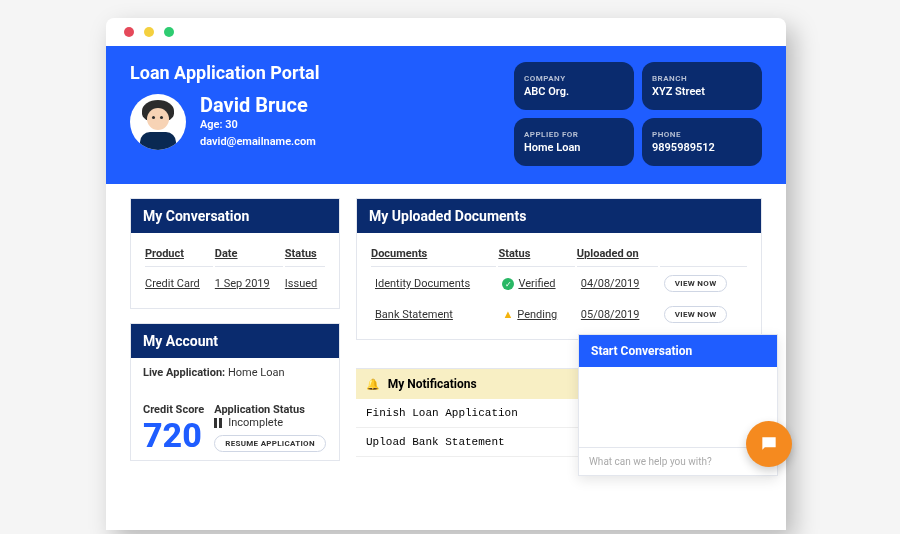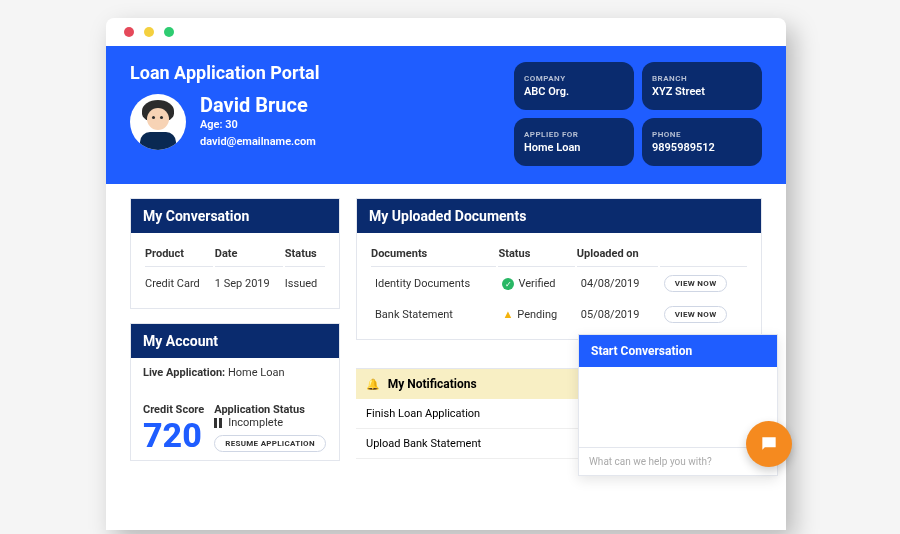--- a/index.html
+++ b/index.html
@@ -35,21 +35,21 @@
   .tiles { display:grid; grid-template-columns:repeat(2,120px); gap:8px; }
   .tile { background:#0a2b6e; border-radius:12px; padding:12px 10px; }
   .tile .label{ font-size:8px; letter-spacing:.5px; opacity:.7; font-weight:600; }
   .tile .value{ font-size:11px; font-weight:600; margin-top:2px; }
   .body-area { position:relative; padding: 14px 24px; display:flex; gap:16px; }
   .col { display:flex; flex-direction:column; gap:14px; }
   .col.left { width:210px; } .col.right{ flex:1; position:relative; }
   .panel { border:1px solid #e3e6ed; background:#fff; }
   .panel-hd { background:#0a2b6e; color:#fff; font-size:14px; font-weight:700; padding:9px 12px; }
   .panel-body { padding:8px 12px; font-size:11px; color:#333; }
-  .tbl { width:100%; font-size:11px; }
+  .tbl { width:100%; font-size:11px;text-decoration:underline; }
   .tbl th { text-align:left; font-weight:700; padding:4px 0 6px 0; border-bottom:1px solid #e3e6ed; }
   .tbl td { padding:8px 0; }
   .live { font-size:11px; font-weight:700; margin-bottom:24px; }
   .live .val{ font-weight:400; }
   .acct-row { display:flex; gap:10px; }
   .score-lbl { font-size:11px; font-weight:700; }
   .score { font-size:34px; font-weight:800; color:#1f5dff; line-height:1; margin-top:2px;}
   .status-lbl { font-size:11px; font-weight:700; }
   .status-val { font-size:11px; display:flex; align-items:center; gap:4px; margin-bottom:6px;}
   .pause-icon { display:inline-flex; width:10px; height:10px; gap:2px; }
@@ -61,21 +61,21 @@
   .docs td { padding:6px 4px; }
   .verified-icon { display:inline-flex; width:12px; height:12px; background:#29b765; border-radius:50%; align-items:center; justify-content:center; color:#fff; font-size:8px; margin-right:4px;}
   .pending-icon { display:inline-block; color:#f4b30d; font-size:11px; margin-right:4px;}
   .notif { margin-top:14px; }
   .notif-hd {
     background:#f8efc4; font-size:12px; font-weight:700; padding:8px 10px;
     display:flex; align-items:center; gap:8px; border-top:1px solid #e3e6ed; position:relative;
   }
   .bell-icon { font-size:11px; }
   .notif-close { margin-left:auto; font-size:12px; color:#888; cursor:pointer; }
-  .notif-item { display:flex; justify-content:space-between; font-size:11px; padding:8px 10px; border-bottom:1px solid #eee; }
+  .notif-item { display:flex; justify-content:space-between; font-size:11px; padding:8px 10px; border-bottom:1px solid #eee;font-family:Liberation Mono, monospace; }
   .chat {
     position:absolute; right:-16px; top:136px; width:200px; background:#fff; border:1px solid #e3e6ed;
     box-shadow:0 4px 12px rgba(0,0,0,.1); z-index:5;
   }
   .chat-hd { background:#1f5dff; color:#fff; font-size:12px; font-weight:700; padding:9px 12px; }
   .chat-body { height:80px; }
   .chat-input { border-top:1px solid #e3e6ed; color:#aaa; font-size:10px; padding:8px 10px; }
   .fab {
     position:absolute; right:-30px; bottom:-6px; width:46px; height:46px; border-radius:50%;
     background:#f58a1f; display:flex; align-items:center; justify-content:center; color:#fff;

